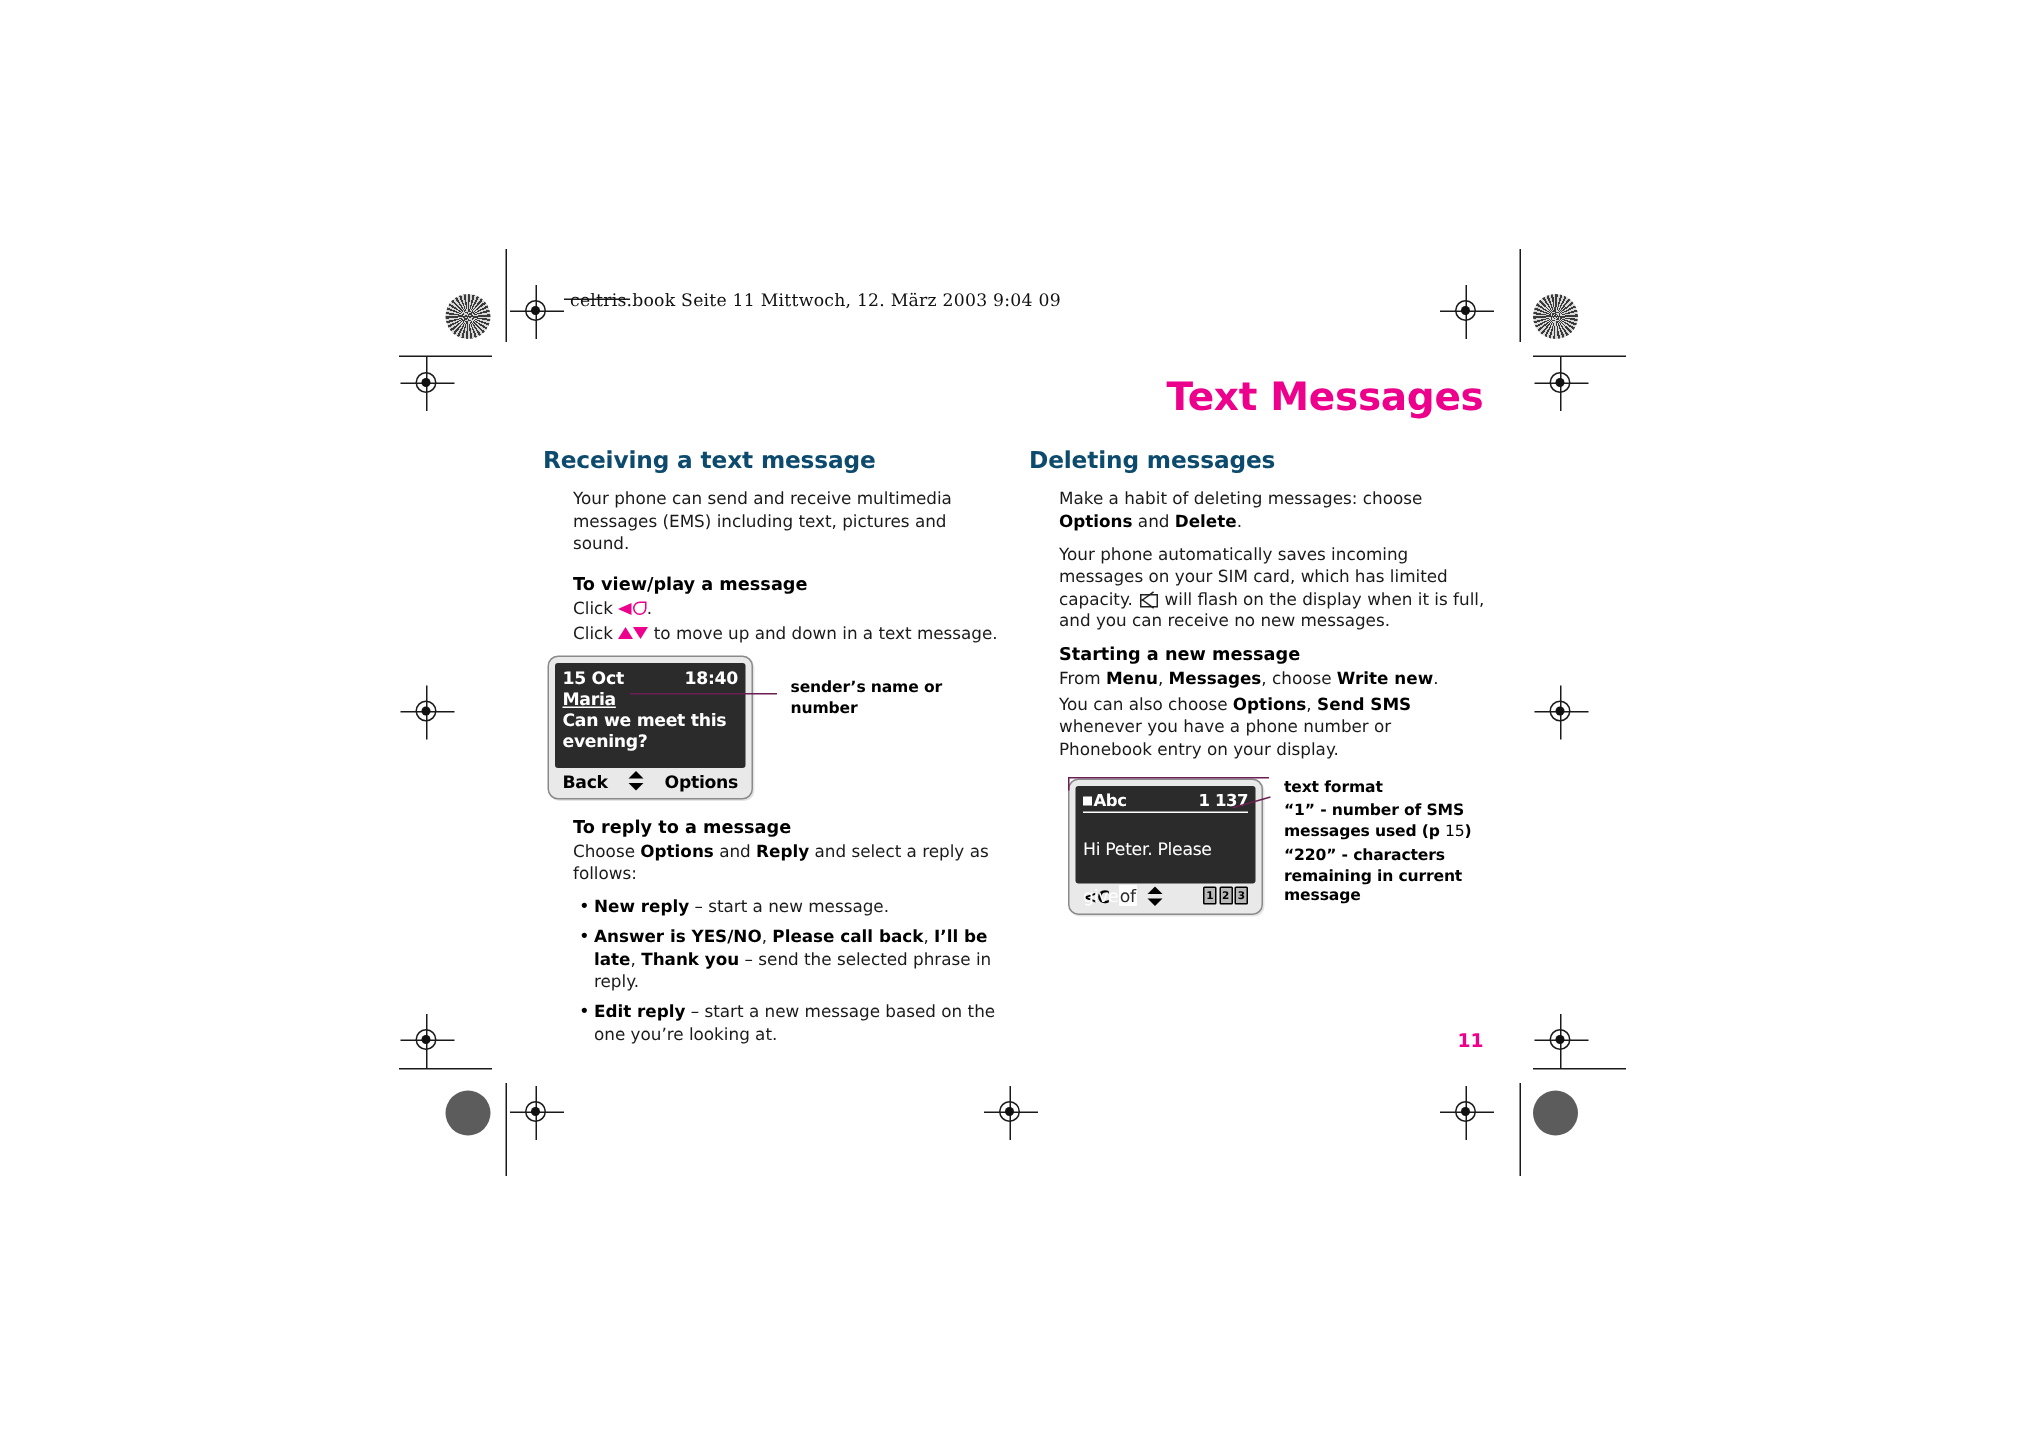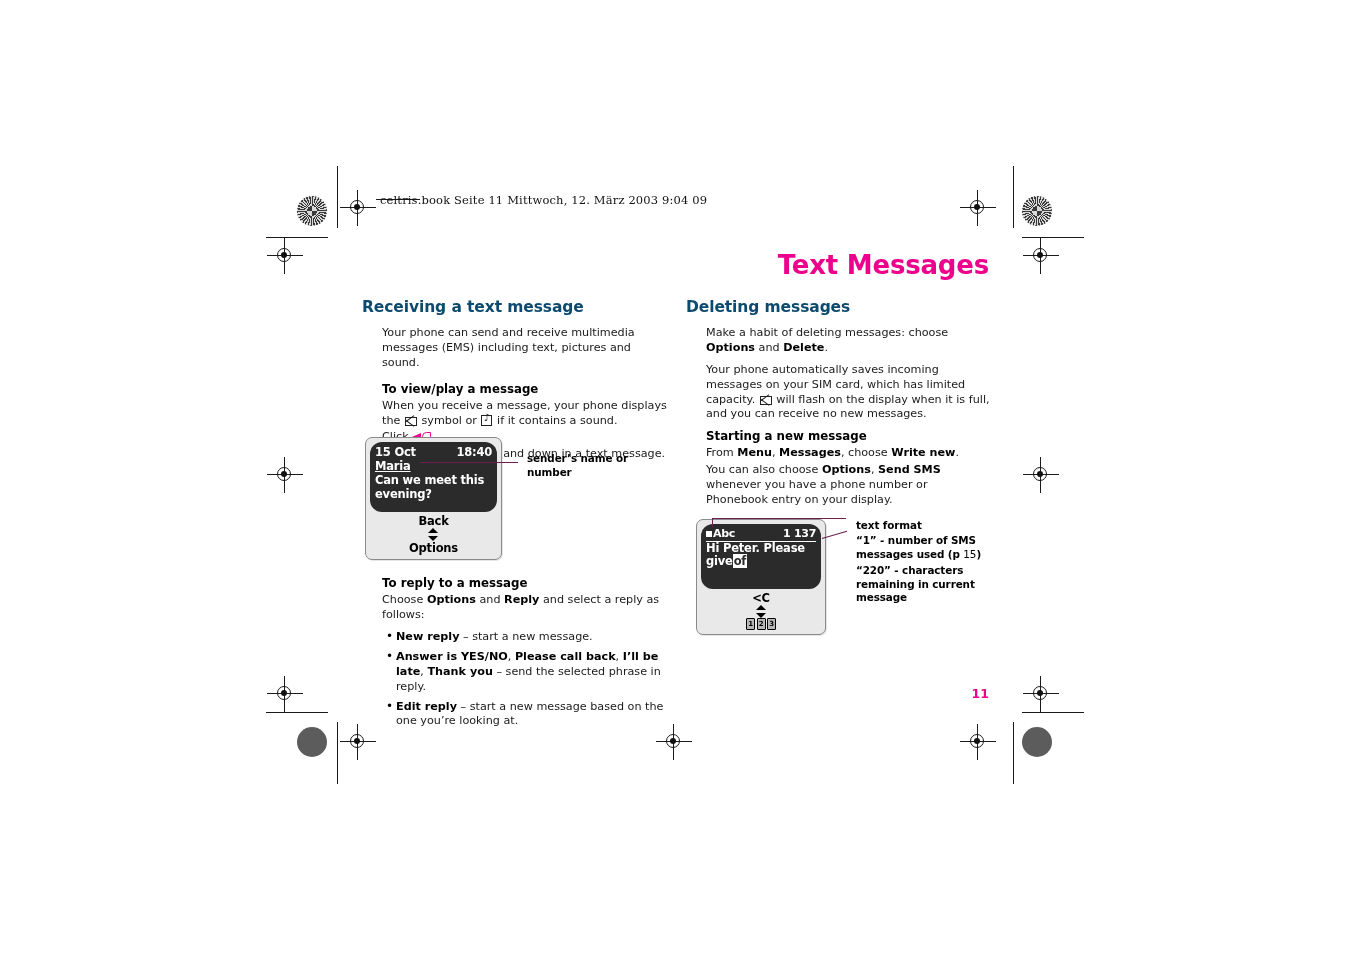--- a/index.html
+++ b/index.html
@@ -228,21 +228,21 @@
     background: #e9e9e9;
     border: 1.3px solid #8a8a8a;
     border-radius: 7px;
     box-sizing: border-box;
     padding: 4px;
     box-shadow: 1px 1px 0 rgba(0,0,0,0.10);
   }
   .phone-screen {
     background: #2b2b2b;
     color: #ffffff;
-    border-radius: 12px;
+    border-radius: 2px;
     padding: 3px 5px 4px 5px;
   }
   .phone-statusline {
     display: flex;
     justify-content: space-between;
     align-items: baseline;
     font-size: 11.5px;
     font-weight: bold;
     letter-spacing: -0.2px;
   }
@@ -255,27 +255,25 @@
   }
   .phone-name {
     text-decoration: underline;
     font-size: 11.5px;
     font-weight: bold;
     letter-spacing: -0.2px;
   }
   .phone-softkeys {
     display: flex;
     justify-content: space-between;
-    align-items: center;
     padding: 2px 5px 0 5px;
     font-size: 11.5px;
     font-weight: bold;
     color: #000;
     letter-spacing: -0.2px;
-    flex-direction: column;
   }
   .updown-glyph {
     position: relative;
     width: 11px; height: 13px;
     display: inline-block;
   }
   .updown-glyph::before, .updown-glyph::after {
     content: "";
     position: absolute;
     left: 0;
@@ -288,21 +286,21 @@
 
   
   #phone-received {
     left: 365px; top: 437px;
     width: 137px;
   }
   #phone-received .phone-screen { height: 63px; }
 
   
   #phone-writing {
-    left: 696px; top: 519px;
+    left: 712px; top: 519px;
     width: 130px;
   }
   #phone-writing .phone-screen { height: 58px; position: relative; }
   .abc-row {
     display: flex;
     justify-content: space-between;
     align-items: center;
     border-bottom: 1.6px solid #fff;
     padding-bottom: 1px;
     font-size: 11px;
@@ -310,24 +308,24 @@
     letter-spacing: -0.3px;
   }
   .abc-left { display: flex; align-items: center; gap: 1px; }
   .abc-box {
     width: 6px; height: 6px;
     background: #fff;
     display: inline-block;
   }
   .write-text {
     font-size: 11.5px;
-    font-weight: bold;
+    font-weight: normal;
     line-height: 1.15;
     letter-spacing: -0.2px;
-    margin-top: 0;
+    margin-top: 18px;
   }
   .sel {
     background: #fff;
     color: #2b2b2b;
     padding: 0 1px;
   }
   .key-icons { display: flex; gap: 1.5px; }
   .key-ico {
     width: 9px; height: 12px;
     border: 1.1px solid #000;
@@ -460,27 +458,20 @@
 <div class="page-title">Text Messages</div>
 
 <div class="col col-left">
 
   <h2 class="sec">Receiving a text message</h2>
 
   <p class="body">Your phone can send and receive multimedia messages (EMS) including text, pictures and sound.</p>
 
   <h3 class="sub">To view/play a message</h3>
 
-  <p class="body tight">
-    <span>When you receive a message, your phone displays the</span>
-    <span class="ico env"></span>
-    <span>symbol or</span>
-    <span class="ico sound-ico"></span>
-    <span>if it contains a sound.</span>
-  </p>
 
   <p class="body tight">
     <span>Click</span>
     <span class="ico arr-left-pink"></span><span class="ico arr-pen"></span><span>.</span>
   </p>
 
   <p class="body">
     <span>Click</span>
     <span class="ico arr-updown"></span>
     <span>to move up and down in a text message.</span>

